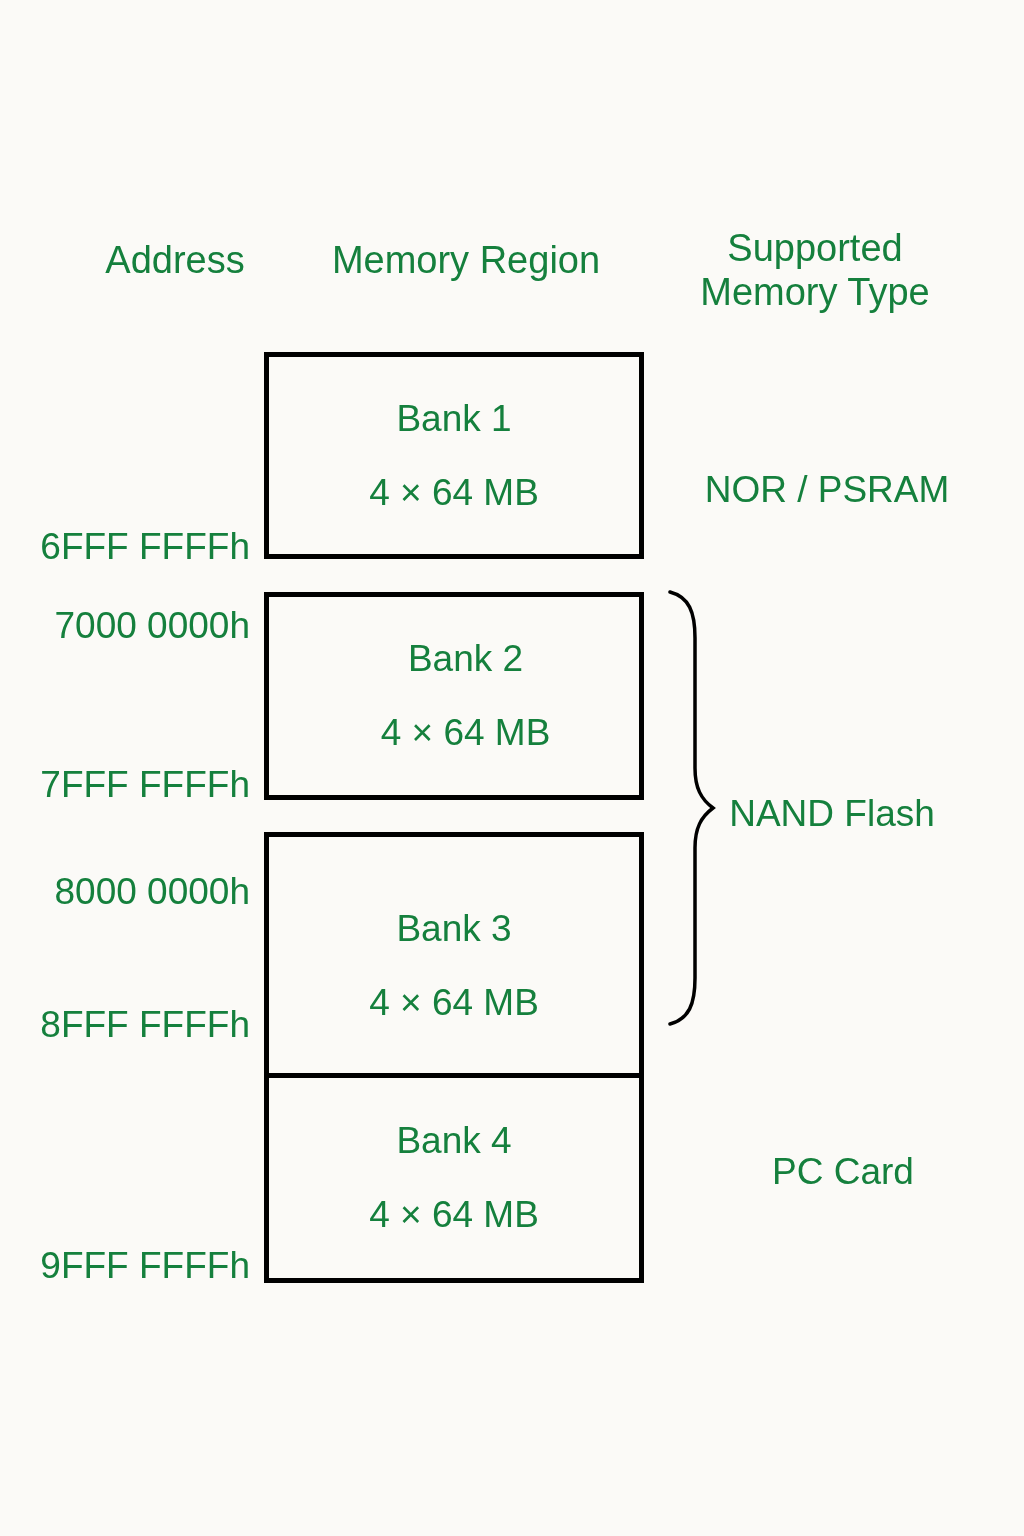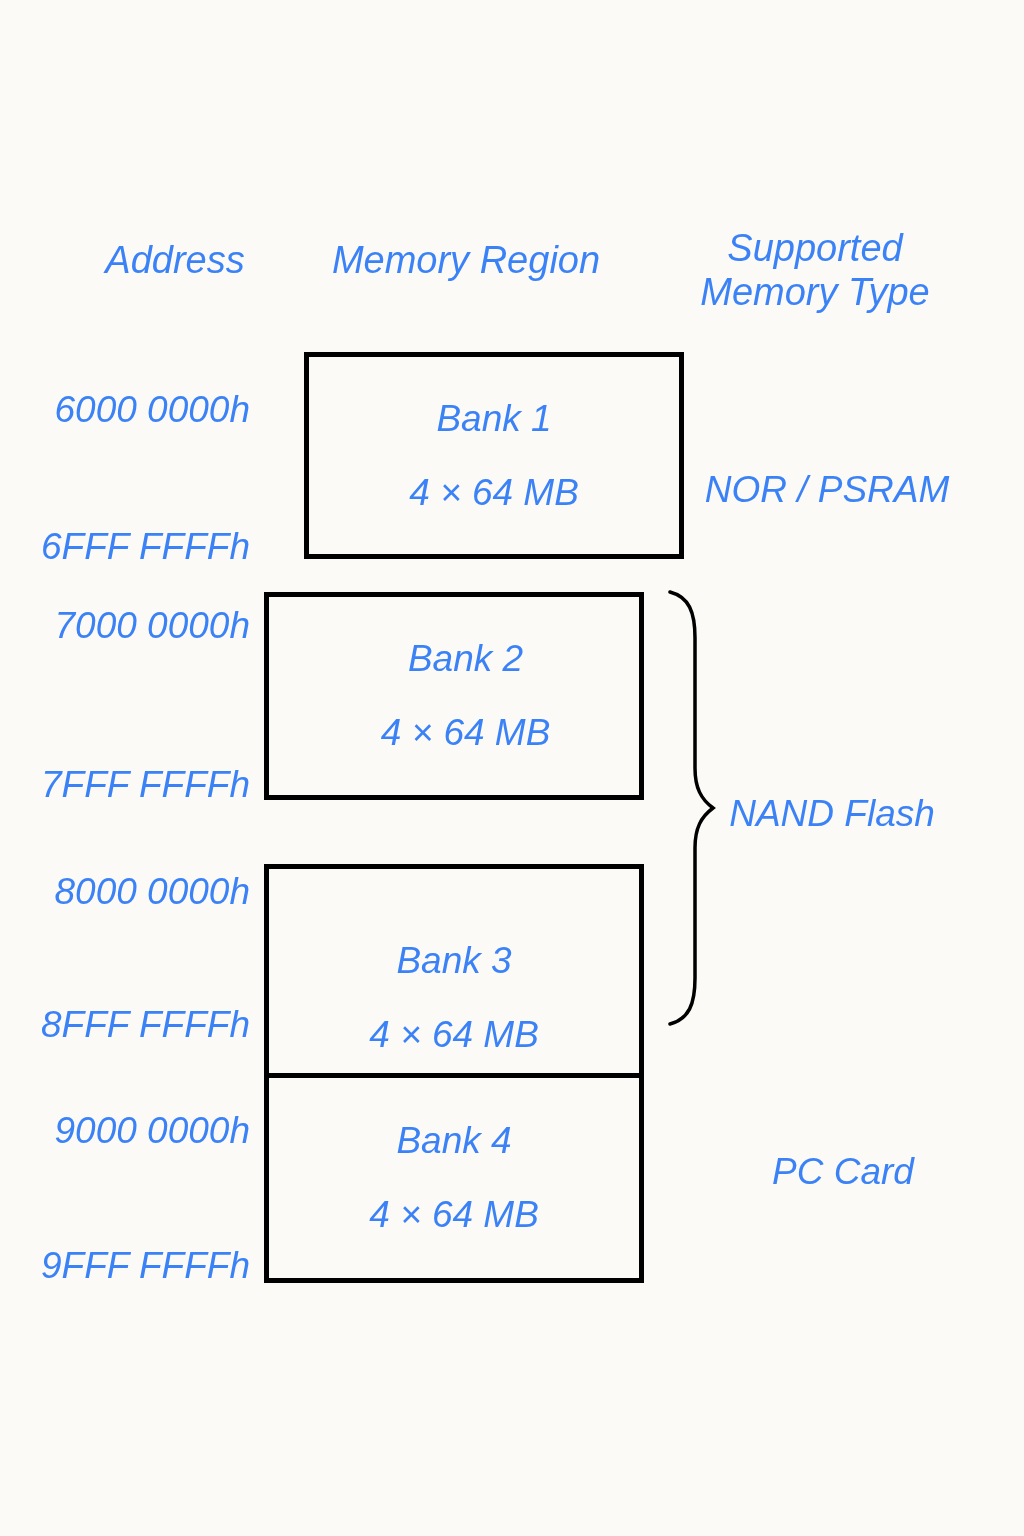--- a/index.html
+++ b/index.html
@@ -6,23 +6,22 @@
     margin: 0;
     padding: 0;
     background: #ffffff;
   }
   #canvas {
     position: relative;
     width: 1024px;
     height: 1536px;
     background: #fbfaf7;
     font-family: "Liberation Sans", "DejaVu Sans", sans-serif;
-    color: #3b82f6;
+    color: #15803d;
     overflow: hidden;
-    font-style: italic;
   }
   .txt {
     position: absolute;
     font-size: 37px;
     line-height: 44px;
     white-space: nowrap;
   }
   .center { text-align: center; }
   .right  { text-align: right; }
   .col-header { font-size: 38px; }
@@ -65,50 +64,48 @@
 
   <div class="txt col-header center" style="left:55px;  top:238px; width:240px;">Address</div>
 
   <div class="txt col-header center" style="left:316px; top:238px; width:300px;">Memory Region</div>
 
   <div class="txt col-header center" style="left:640px; top:226px; width:350px;">
     <span>Supported</span><br>
     <span>Memory Type</span>
   </div>
 
-  <div class="bank-box" style="top:352px;  height:207px;margin-left:40px;">
+  <div class="bank-box" style="top:352px;  height:207px;">
     <div class="bank-name">Bank 1</div>
     <div class="bank-size">4 × 64 MB</div>
   </div>
 
   <div class="bank-box" style="top:592px;  height:208px;padding-left:23px;">
     <div class="bank-name">Bank 2</div>
     <div class="bank-size">4 × 64 MB</div>
   </div>
 
-  <div class="bank-box" style="top:864px;  height:268px;">
+  <div class="bank-box" style="top:832px;  height:268px;">
     <div class="bank-name">Bank 3</div>
     <div class="bank-size">4 × 64 MB</div>
   </div>
 
   <div class="bank-box" style="top:1073px; height:210px;">
     <div class="bank-name">Bank 4</div>
     <div class="bank-size">4 × 64 MB</div>
   </div>
 
-  <div class="txt addr right" style="top:388px;">6000 0000h</div>
   <div class="txt addr right" style="top:525px;">6FFF FFFFh</div>
 
   <div class="txt addr right" style="top:604px;">7000 0000h</div>
   <div class="txt addr right" style="top:763px;">7FFF FFFFh</div>
 
   <div class="txt addr right" style="top:870px;">8000 0000h</div>
   <div class="txt addr right" style="top:1003px;">8FFF FFFFh</div>
 
-  <div class="txt addr right" style="top:1109px;">9000 0000h</div>
   <div class="txt addr right" style="top:1244px;">9FFF FFFFh</div>
 
   <svg id="nand-brace" width="62" height="440" viewBox="0 0 62 440" aria-hidden="true">
     <path d="M14,4 C33,9 39,24 39,50 L39,180 C39,200 45,211 57,220
              C45,229 39,240 39,260 L39,390 C39,416 33,431 14,436" fill="none" stroke="#000000" stroke-width="3.5" stroke-linecap="round"></path>
   </svg>
 
   <div class="txt mem-type center" style="left:677px; top:440px;margin-top:28px;">NOR / PSRAM</div>
 
   <div class="txt mem-type center" style="left:693px; top:1150px;">PC Card</div>

